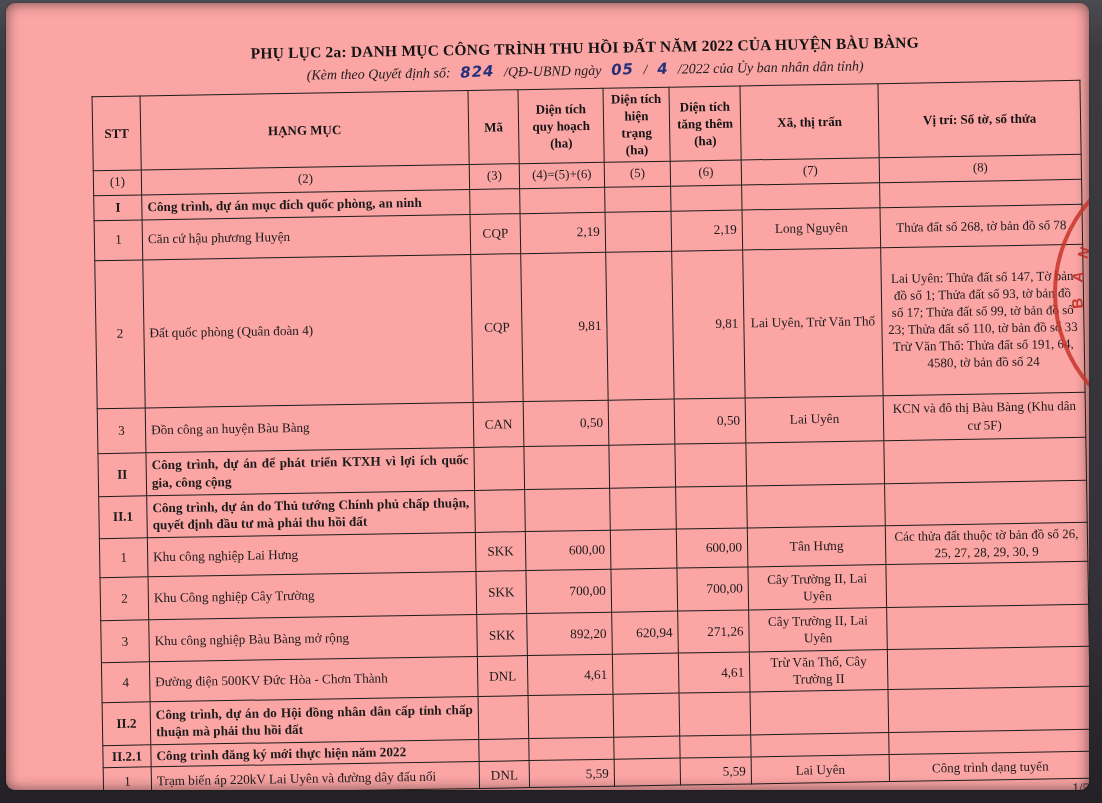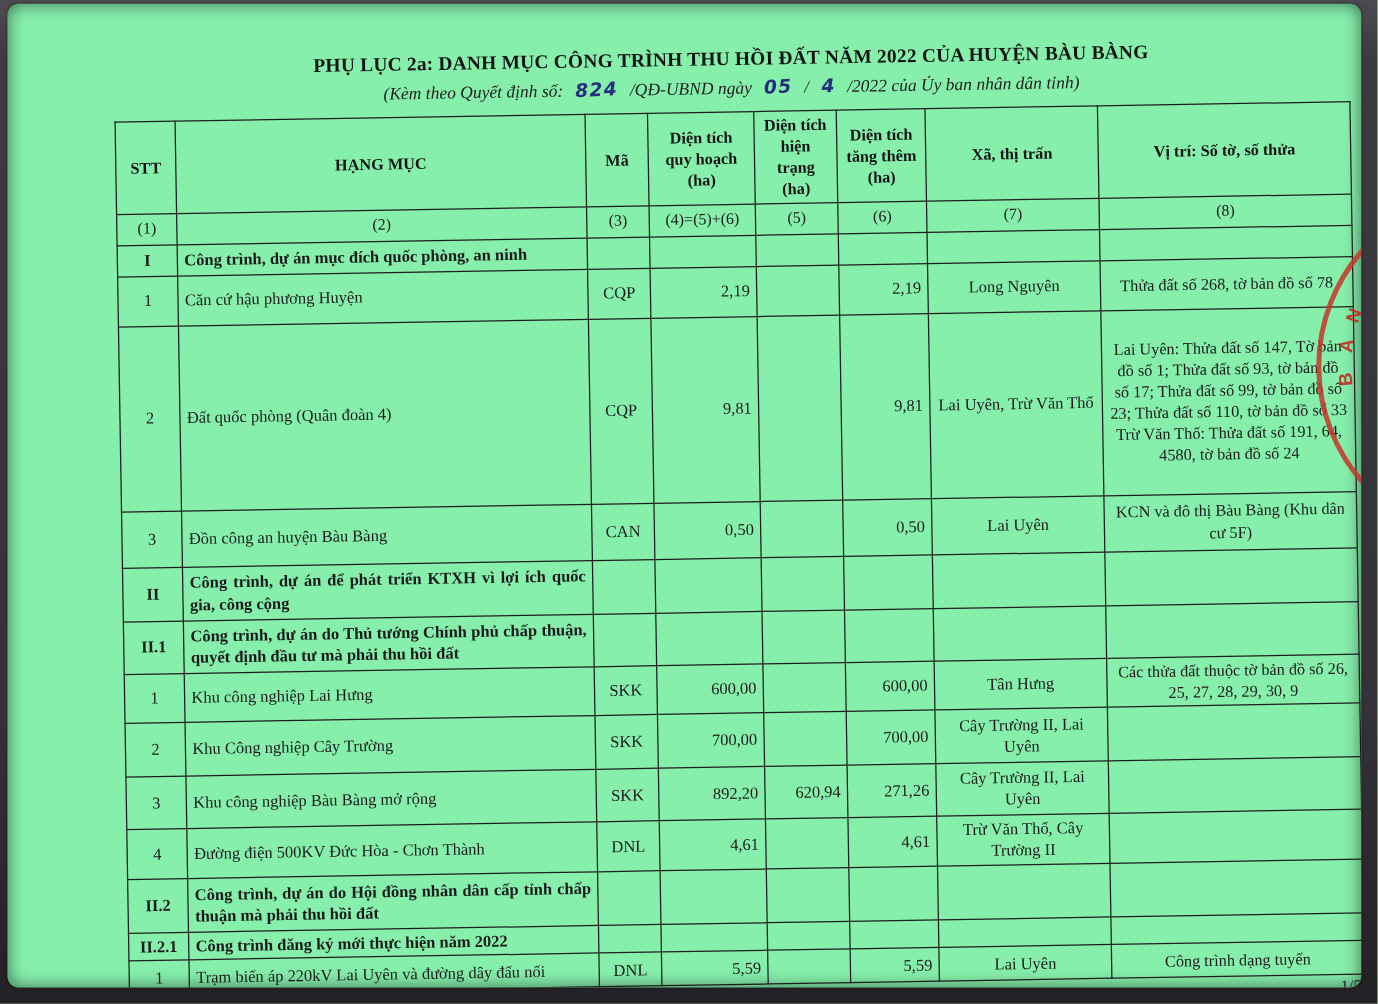--- a/index.html
+++ b/index.html
@@ -3,21 +3,21 @@
 <meta charset="utf-8">
 <style>
   html,body{margin:0;padding:0;}
   body{
     width:1102px;height:803px;overflow:hidden;position:relative;
     background:linear-gradient(180deg,#4b4b51 0%,#3b3b40 6%,#343238 72%,#232125 100%);
     font-family:"Liberation Serif", serif;color:#1b1b1b;
   }
   .page{
     position:absolute;left:6px;top:3px;right:13px;bottom:13px;
-    background:#86efac;border-radius:9px;overflow:hidden;
+    background:#fca5a5;border-radius:9px;overflow:hidden;
     box-shadow:0 0 14px rgba(0,0,0,.55) inset, 0 0 2px rgba(0,0,0,.4);
   }
   .doc-content{
     position:absolute;left:91px;top:36px;width:988px;
     transform:rotate(-0.95deg);transform-origin:50% 50%;
   }
   .doc-title{
     text-align:center;font-weight:bold;font-size:15.5px;letter-spacing:.2px;
     white-space:nowrap;margin:0 0 4px 0;color:#141414;
   }

